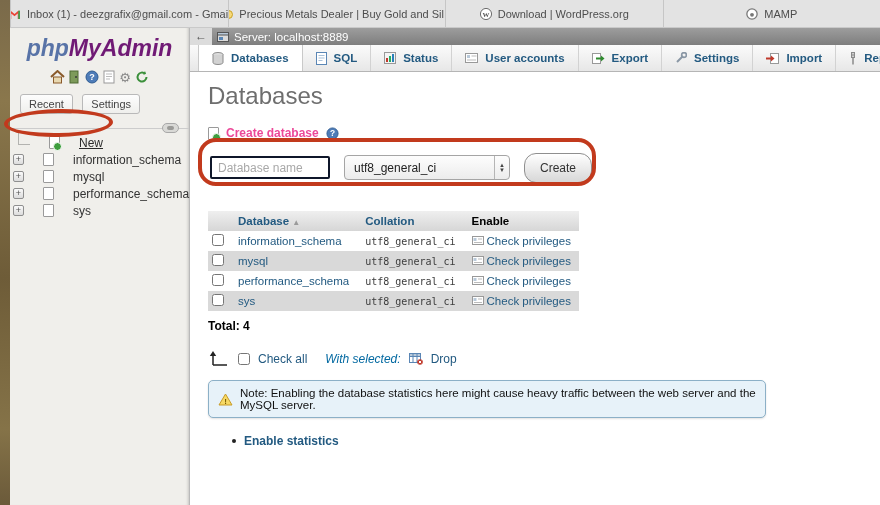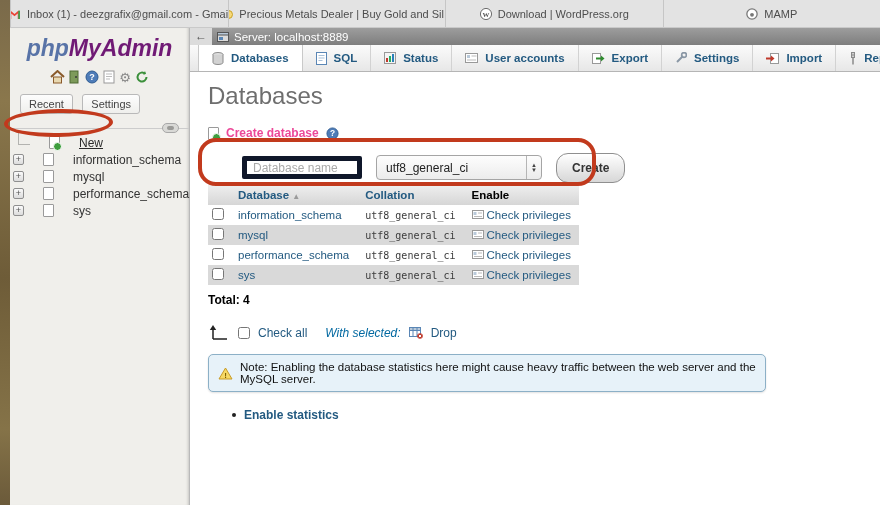--- a/index.html
+++ b/index.html
@@ -56,32 +56,32 @@
     background:linear-gradient(#fbfbfb,#e7e7e7); border-bottom:1px solid #b5b5b5;
     display:flex; align-items:stretch; padding-left:8px; overflow:hidden; }
   .ptab { display:flex; align-items:center; gap:7px; padding:0 13px; border-right:1px solid #d2d2d2;
     font-size:11.5px; font-weight:bold; color:#235a81; white-space:nowrap; cursor:pointer; }
   .ptab.active { background:#fff; border-left:1px solid #c9c9c9; border-right:1px solid #c9c9c9; }
 
   .content { position:absolute; left:0; top:44px; right:0; bottom:0; padding:10px 0 0 18px; }
   h1.page-title { font-size:24px; font-weight:normal; color:#6e6e6e; margin-bottom:16px; }
   .create-label { display:flex; align-items:center; gap:7px; font-size:12px; font-weight:bold; color:#ec4899; margin-bottom:14px; }
   .form-row { display:flex; align-items:center; gap:14px; margin-left:2px; height:27px; }
-  .db-input { width:120px; height:23px; border:5px solid #0f172a; border-radius:2px; padding:0 6px;
-    font-size:12px; font-family:"Liberation Sans","DejaVu Sans",sans-serif; color:#333;margin-left:32px; }
+  .db-input { width:120px; height:23px; border:2px solid #0f172a; border-radius:2px; padding:0 6px;
+    font-size:12px; font-family:"Liberation Sans","DejaVu Sans",sans-serif; color:#333; }
   .db-input::placeholder { color:#a9a9a9; }
   .collation-select { width:166px; height:25px; border:1px solid #a5a5a5; border-radius:4px;
     background:linear-gradient(#fdfdfd,#ececec); display:flex; align-items:center; cursor:pointer; }
   .collation-select .val { flex:1; padding-left:9px; font-size:12px; color:#222; }
   .stepper { width:15px; height:100%; border-left:1px solid #b5b5b5; display:flex; flex-direction:column;
     align-items:center; justify-content:center; font-size:6px; line-height:5px; color:#444; }
   .create-btn { padding:7px 15px; border:1px solid #8f8f8f; border-radius:12px;
-    background:linear-gradient(#ffffff,#d7d7d7); font-size:12px; font-weight:bold; color:#333; cursor:pointer; }
-
-  table.db-table { border-collapse:collapse; margin-top:4px; font-size:11.5px; }
+    background:linear-gradient(#ffffff,#d7d7d7); font-size:12px; font-weight:normal; color:#333; cursor:pointer; }
+
+  table.db-table { border-collapse:collapse; margin-top:30px; font-size:11.5px; }
   .db-table th, .db-table td { padding:3px 8px; text-align:left; height:20px; }
   .db-table thead tr { background:linear-gradient(#efefef,#d6d6d6); }
   .db-table th { font-weight:bold; }
   .db-table th.blue { color:#235a81; }
   .db-table td.chk, .db-table th.chk { width:22px; padding:3px 4px; }
   .db-table tbody tr:nth-child(even) { background:#d9d9d9; }
   .dblink { color:#235a81; text-decoration:none; cursor:pointer; }
   .mono { font-family:"DejaVu Sans Mono",monospace; font-size:10px; color:#3c3c3c; }
   .action-cell { white-space:nowrap; }
   .action-cell .dblink { margin-left:3px; }

